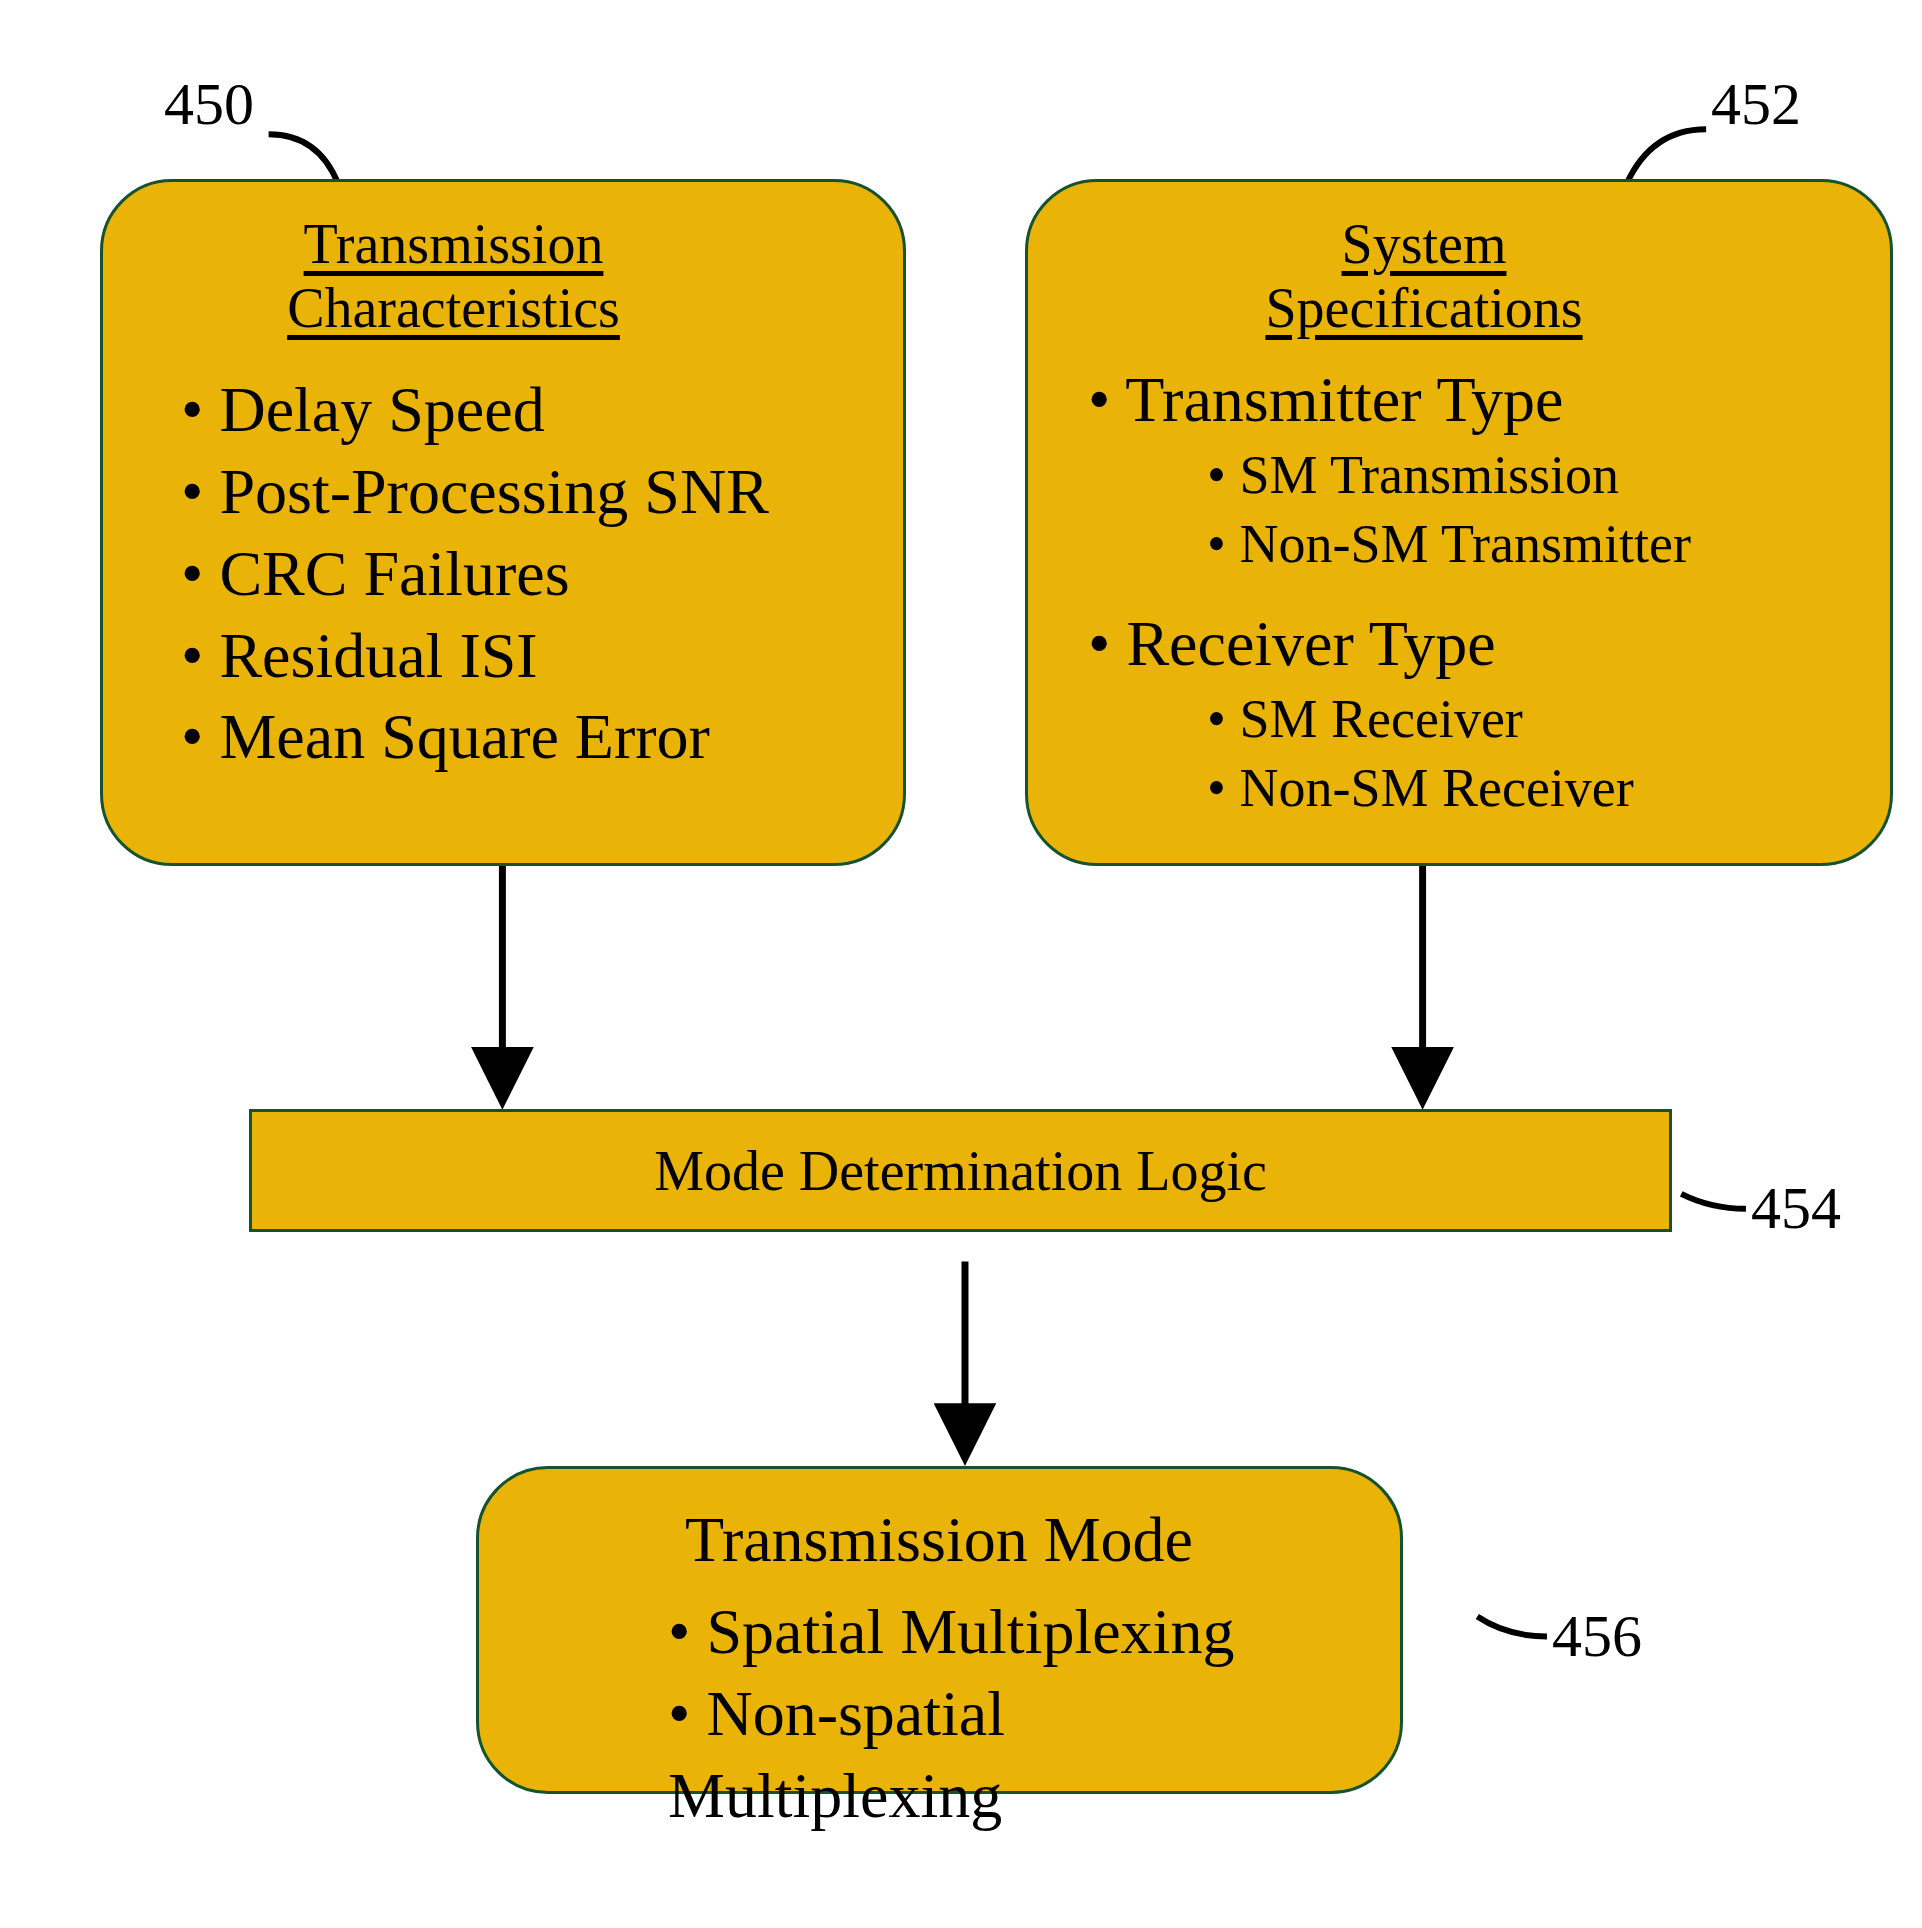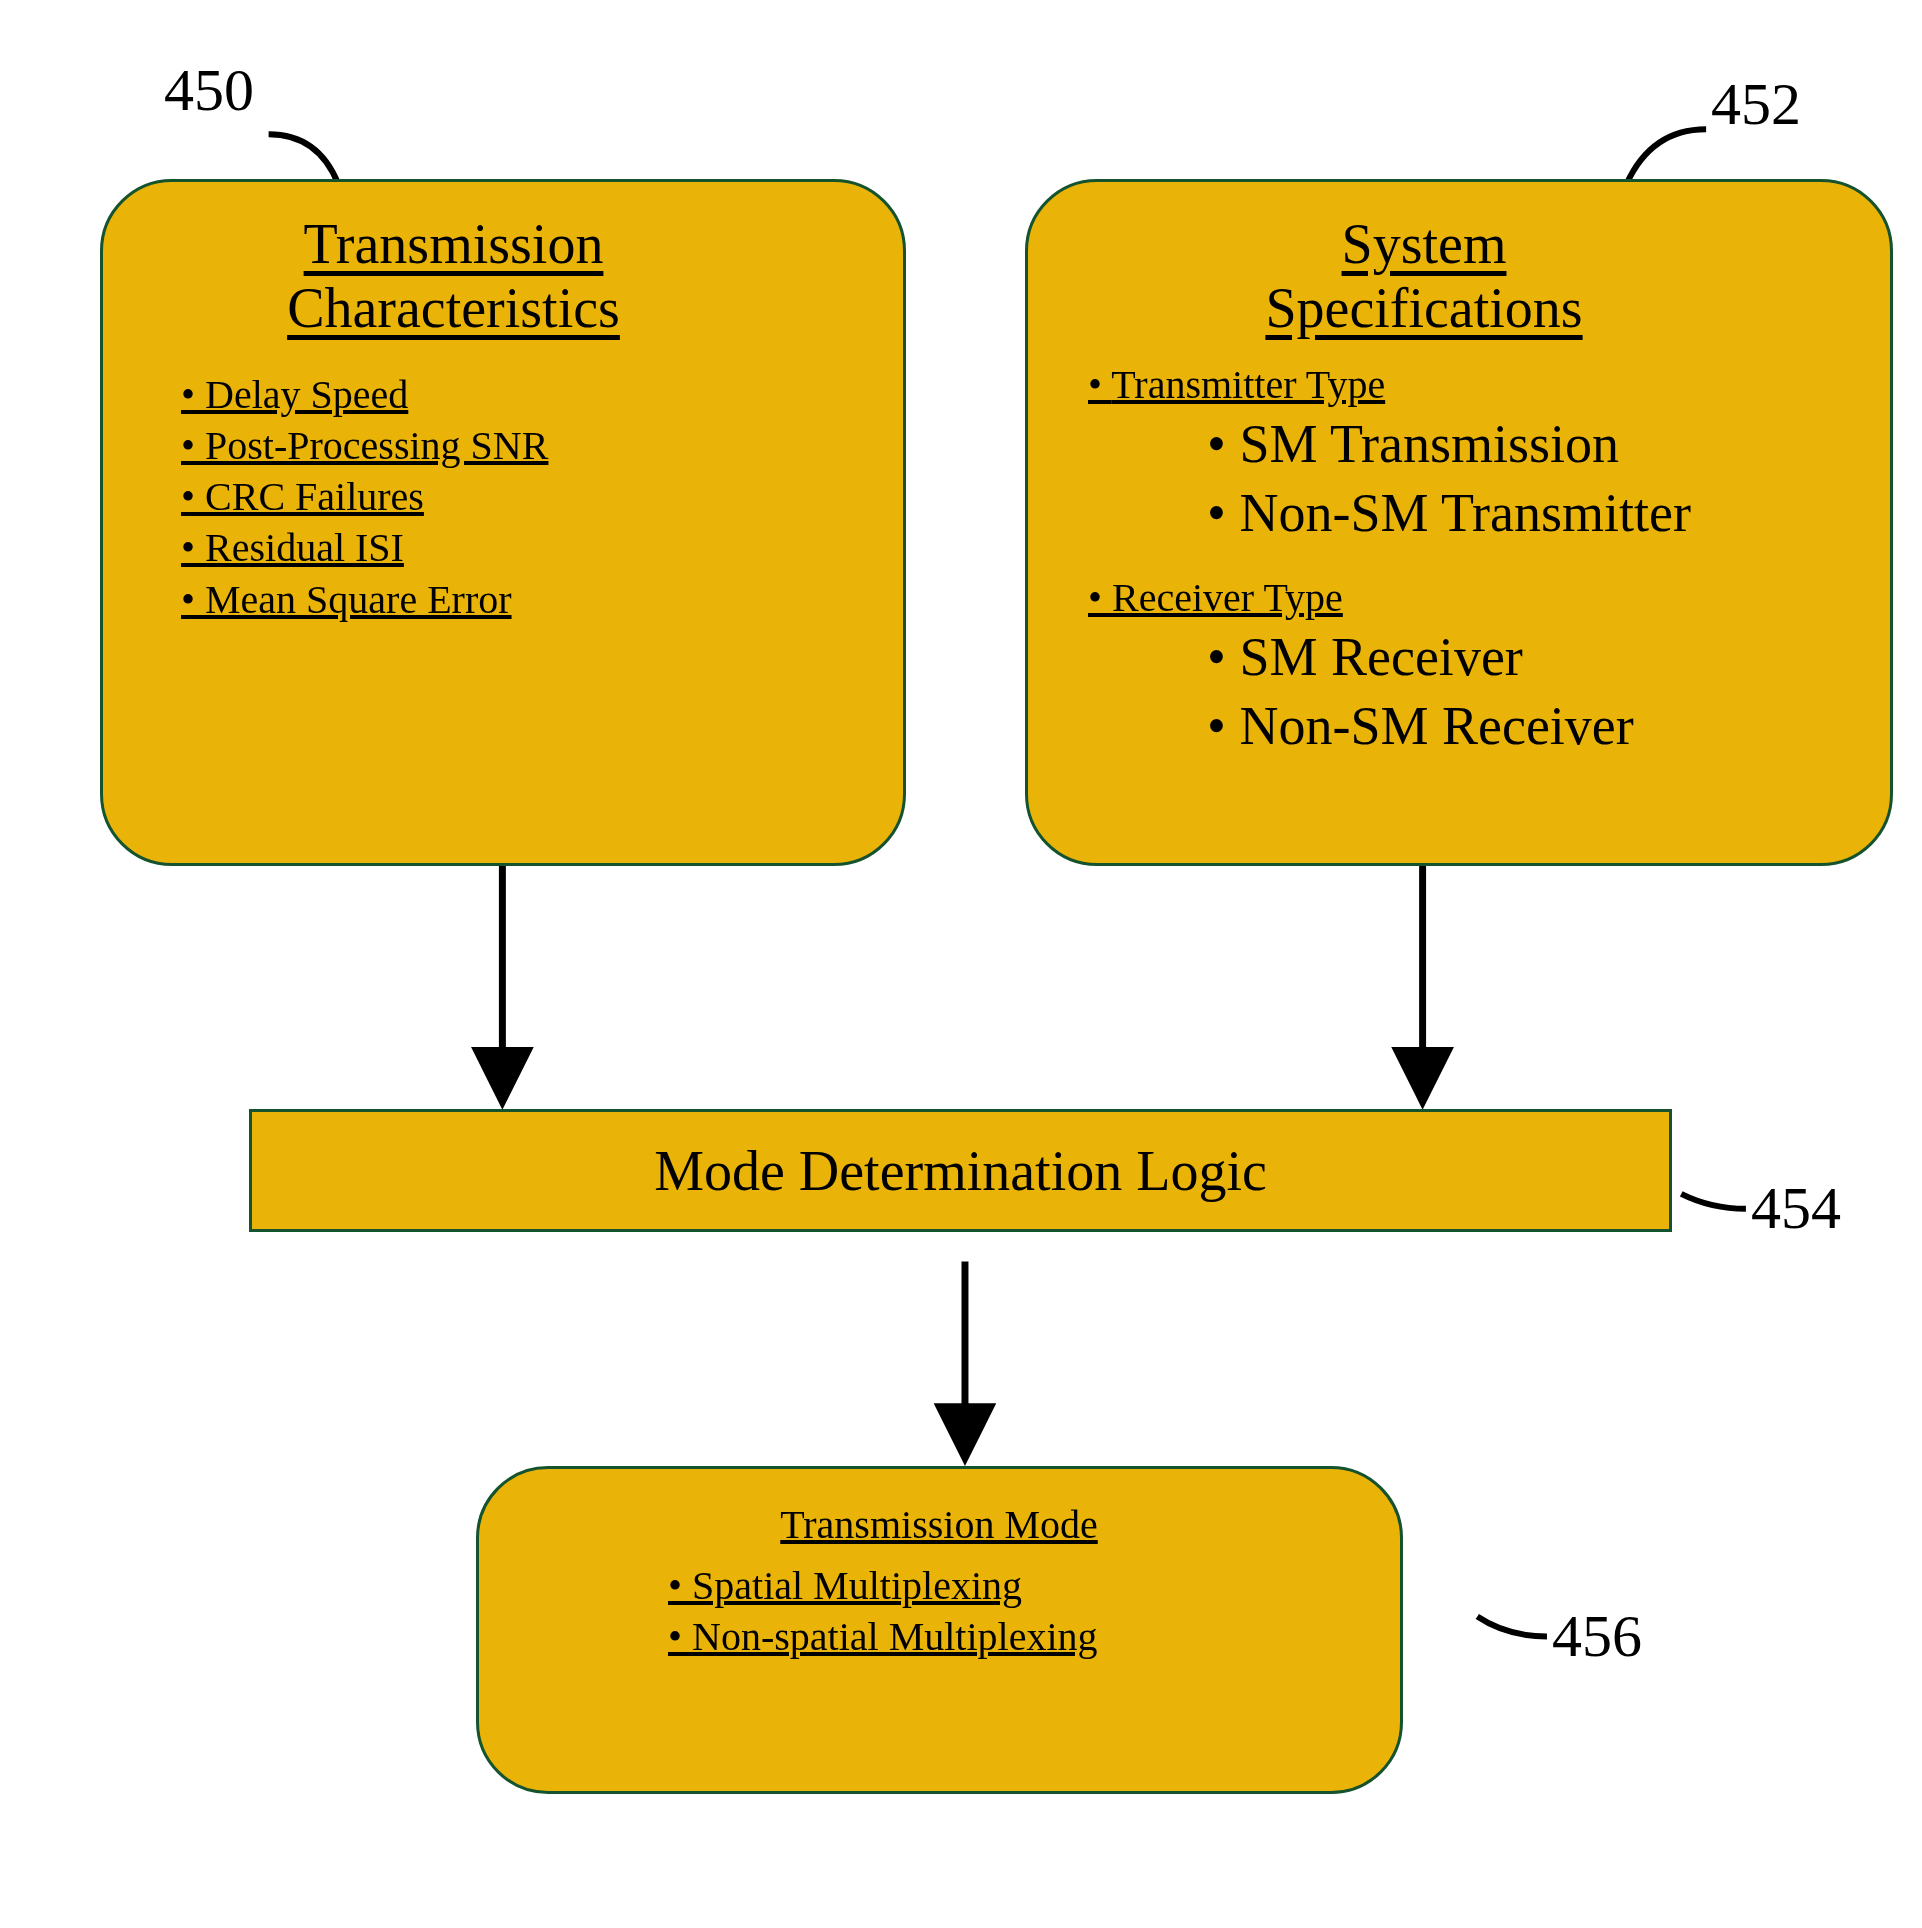--- a/index.html
+++ b/index.html
@@ -19,23 +19,22 @@
     }
     .rounded { border-radius: 72px; }
     .heading {
       font-size: 56px;
       text-align: center;
       text-decoration: underline;
       text-underline-offset: 8px;
       line-height: 1.15;
     }
     .item-lvl1 {
-      font-size: 40px;
+      font-size: 64px;
       line-height: 1.28;
-      text-decoration: underline;
     }
     .item-lvl2 {
       font-size: 54px;
       line-height: 1.28;
       padding-left: 119px;
     }
     .center-label {
       font-size: 56px;
       text-align: center;
       width: 100%;
@@ -48,21 +47,21 @@
       position: absolute;
       left: 0; top: 0;
       width: 1922px; height: 1928px;
       pointer-events: none;
     }
     ul.none { list-style: none; padding: 0; margin: 0; }
   </style>
 </head>
 <body>
 
-<div class="ref-label" style="left:164px; top:56px;">450</div>
+<div class="ref-label" style="left:164px; top:70px;">450</div>
 <div class="ref-label" style="left:1711px; top:70px;">452</div>
 <div class="ref-label" style="left:1751px; top:1174px;">454</div>
 <div class="ref-label" style="left:1552px; top:1602px;">456</div>
 
 <svg class="overlay" viewBox="0 0 1932 1938" width="1922" height="1928">
   <defs>
     <marker id="arrow" viewBox="0 0 12 12" refX="10" refY="6" markerWidth="9" markerHeight="9" orient="auto-start-reverse">
       <path d="M0,0 L12,6 L0,12 z" fill="#000"></path>
     </marker>
   </defs>

